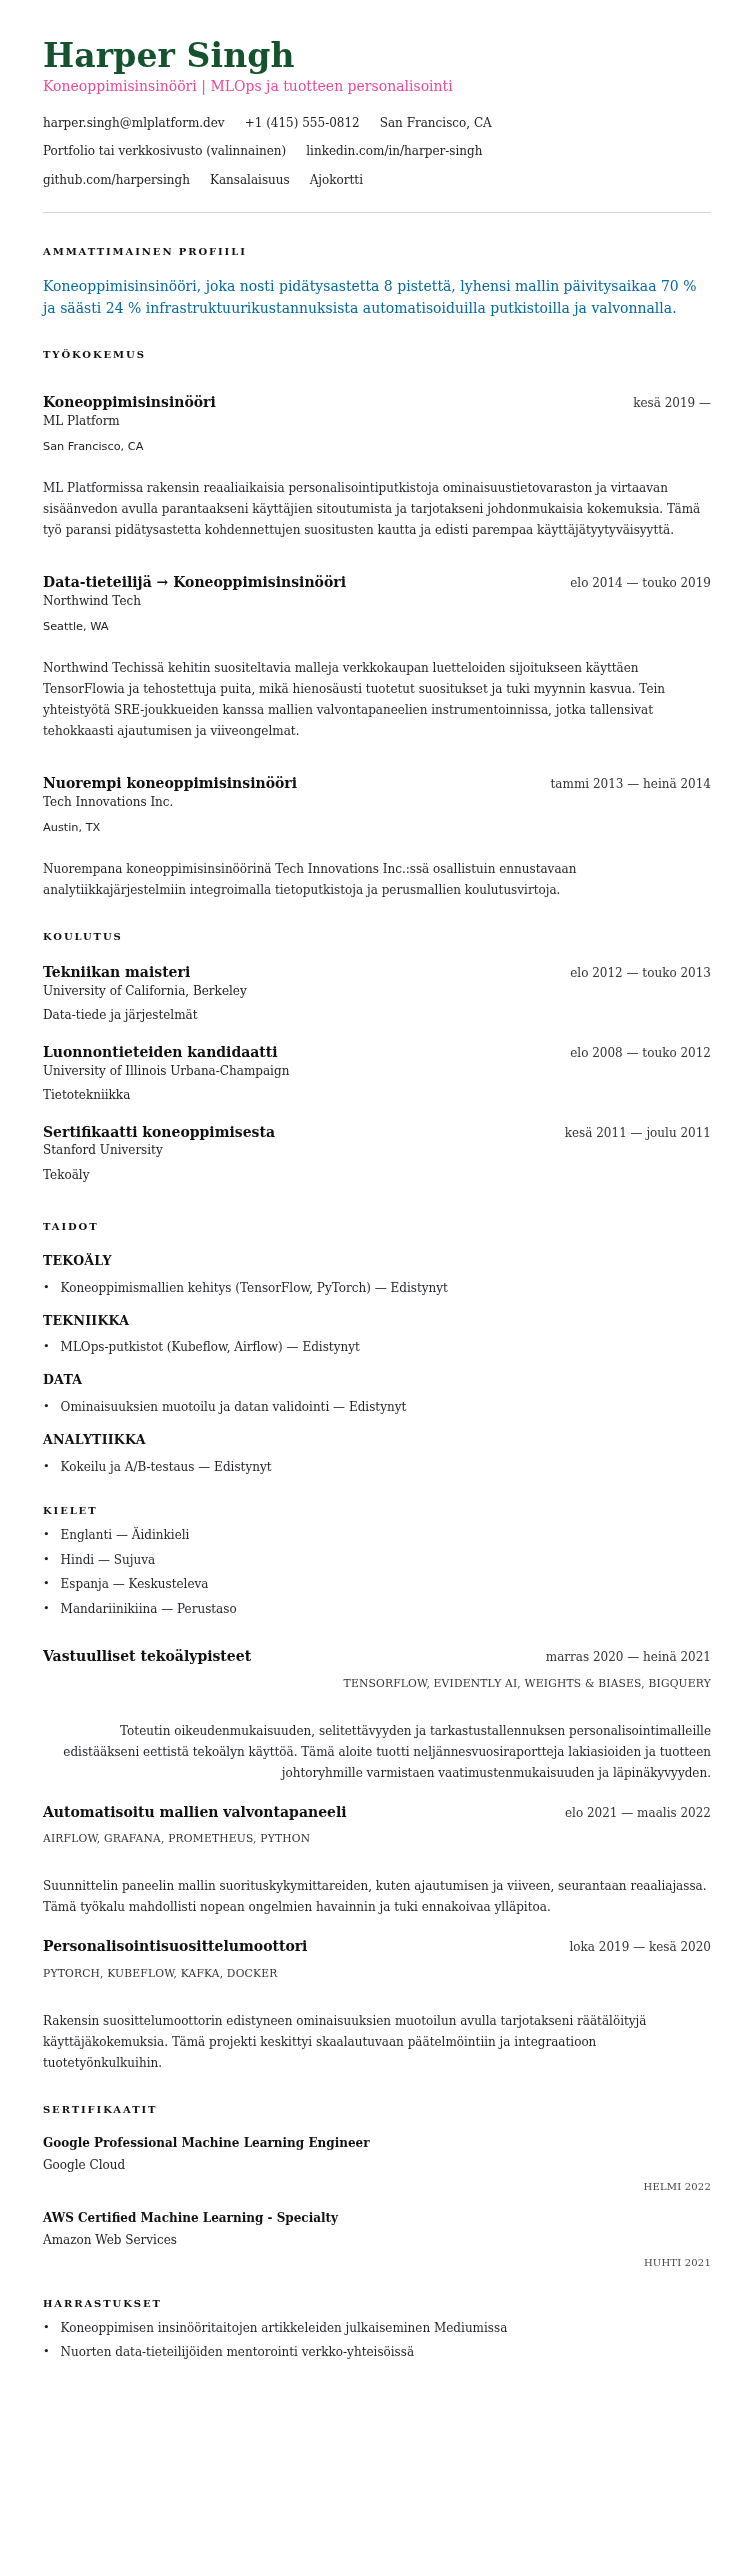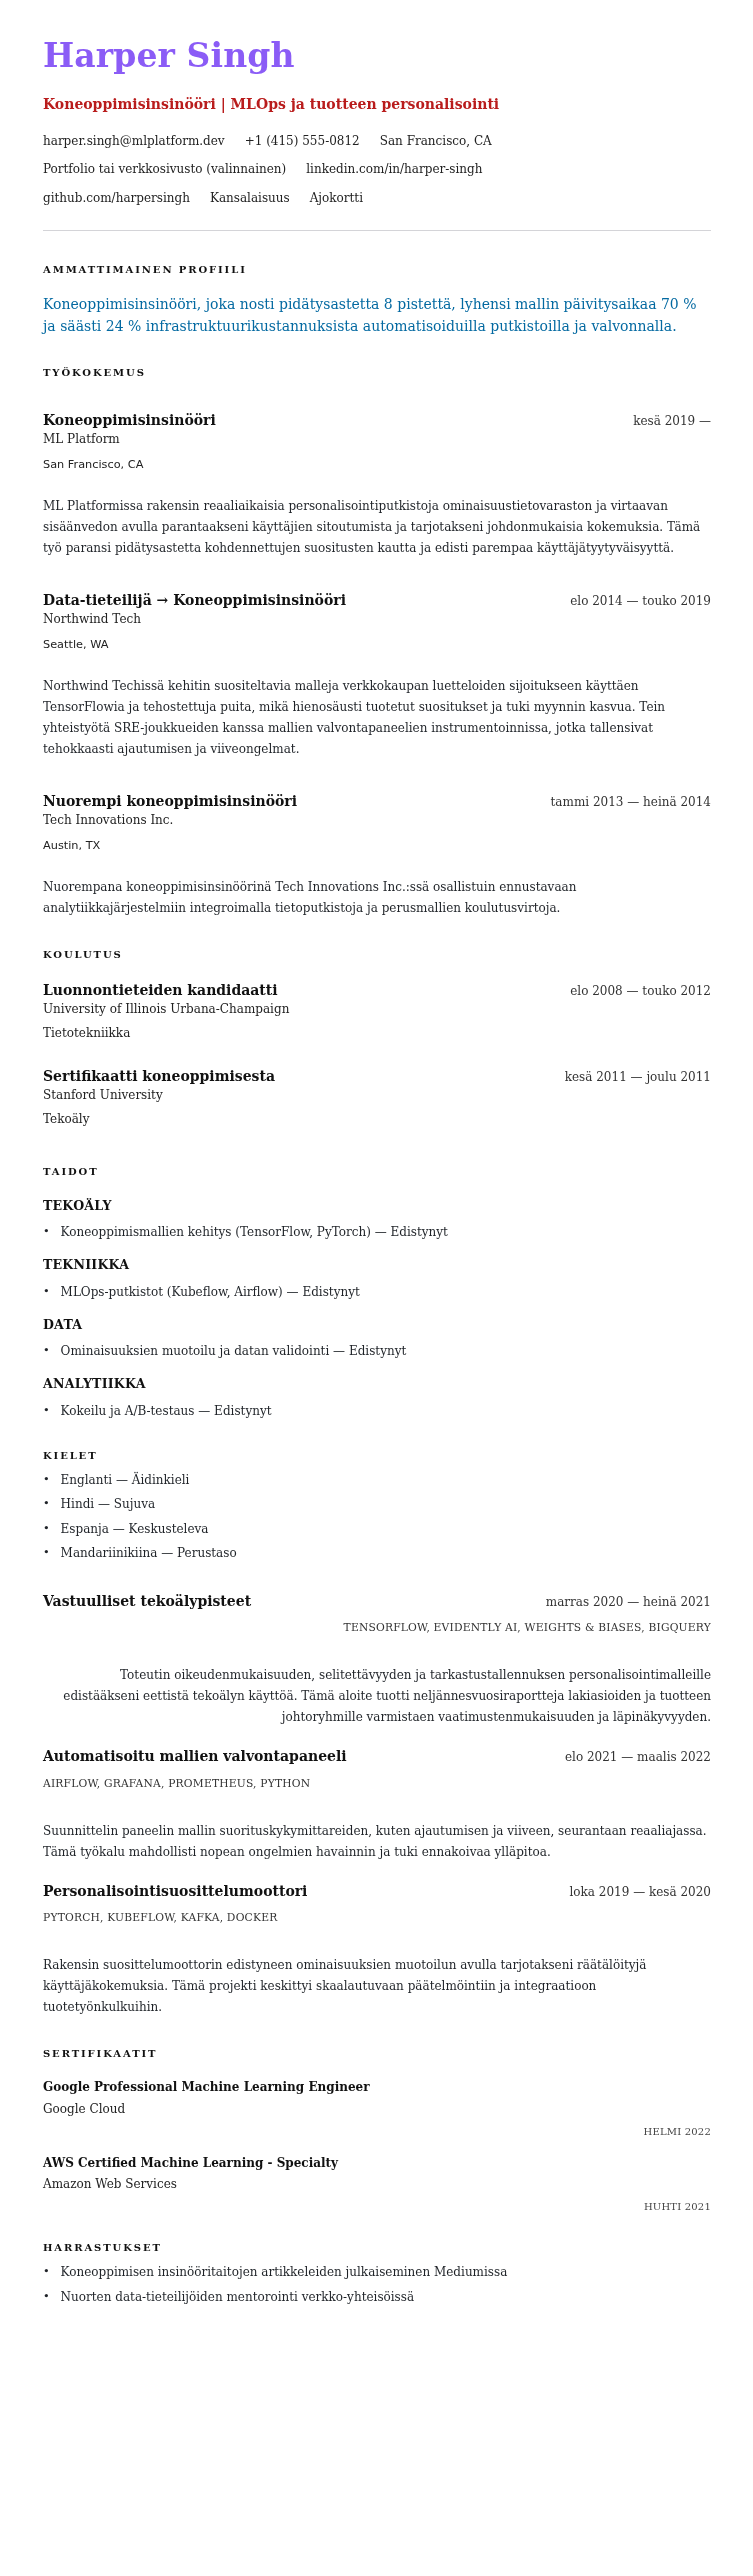--- a/index.html
+++ b/index.html
@@ -9,30 +9,29 @@
       min-height: 2576px;
       font-family: "DejaVu Serif", serif;
       color: #1f2328;
     }
     .page {
       padding: 36px 43px 38px 43px;
     }
     .name {
       font-size: 33px;
       font-weight: bold;
-      color: #8b5cf6;
+      color: #14532d;
       line-height: 1.2;
       letter-spacing: 0.1px;
     }
     .headline {
       font-size: 14px;
-      color: #b91c1c;
-      margin-top: 19px;
-      line-height: 1.3;
-      font-weight: bold;
+      color: #ec4899;
+      margin-top: 1px;
+      line-height: 1.3;
     }
     .contact-row {
       display: flex;
       gap: 20px;
       font-size: 12px;
       color: #222222;
       line-height: 1.3;
     }
     .contact-row.first { margin-top: 21.4px; }
     .contact-row + .contact-row { margin-top: 12.6px; }
@@ -92,21 +91,21 @@
       color: #222;
       margin-top: 8.8px;
       line-height: 1.3;
     }
     .entry-desc {
       font-size: 12px;
       line-height: 1.75;
       margin-top: 24px;
       color: #1f2328;
     }
-    .edu .entry { margin-top: 25px; }
+    .edu .entry { margin-top: 19px; }
     .edu .entry:first-of-type { margin-top: 20px; }
     .skill-cat {
       font-size: 12.6px;
       font-weight: bold;
       text-transform: uppercase;
       color: #111;
       margin-top: 16.3px;
       line-height: 1.3;
       letter-spacing: 0.2px;
     }
@@ -227,20 +226,28 @@
       </div>
       <div class="entry-sub">Tech Innovations Inc.</div>
       <div class="entry-loc">Austin, TX</div>
       <p class="entry-desc">Nuorempana koneoppimisinsinöörinä Tech Innovations Inc.:ssä osallistuin ennustavaan analytiikkajärjestelmiin integroimalla tietoputkistoja ja perusmallien koulutusvirtoja.</p>
     </div>
   </section>
 
   <section class="section edu">
     <h2 class="section-title">KOULUTUS</h2>
 
+    <div class="entry">
+      <div class="entry-head">
+        <span class="entry-title">Tekniikan maisteri</span>
+        <span class="entry-date">elo 2012 — touko 2013</span>
+      </div>
+      <div class="entry-sub">University of California, Berkeley</div>
+      <div class="entry-field">Data-tiede ja järjestelmät</div>
+    </div>
 
     <div class="entry">
       <div class="entry-head">
         <span class="entry-title">Luonnontieteiden kandidaatti</span>
         <span class="entry-date">elo 2008 — touko 2012</span>
       </div>
       <div class="entry-sub">University of Illinois Urbana-Champaign</div>
       <div class="entry-field">Tietotekniikka</div>
     </div>
 

